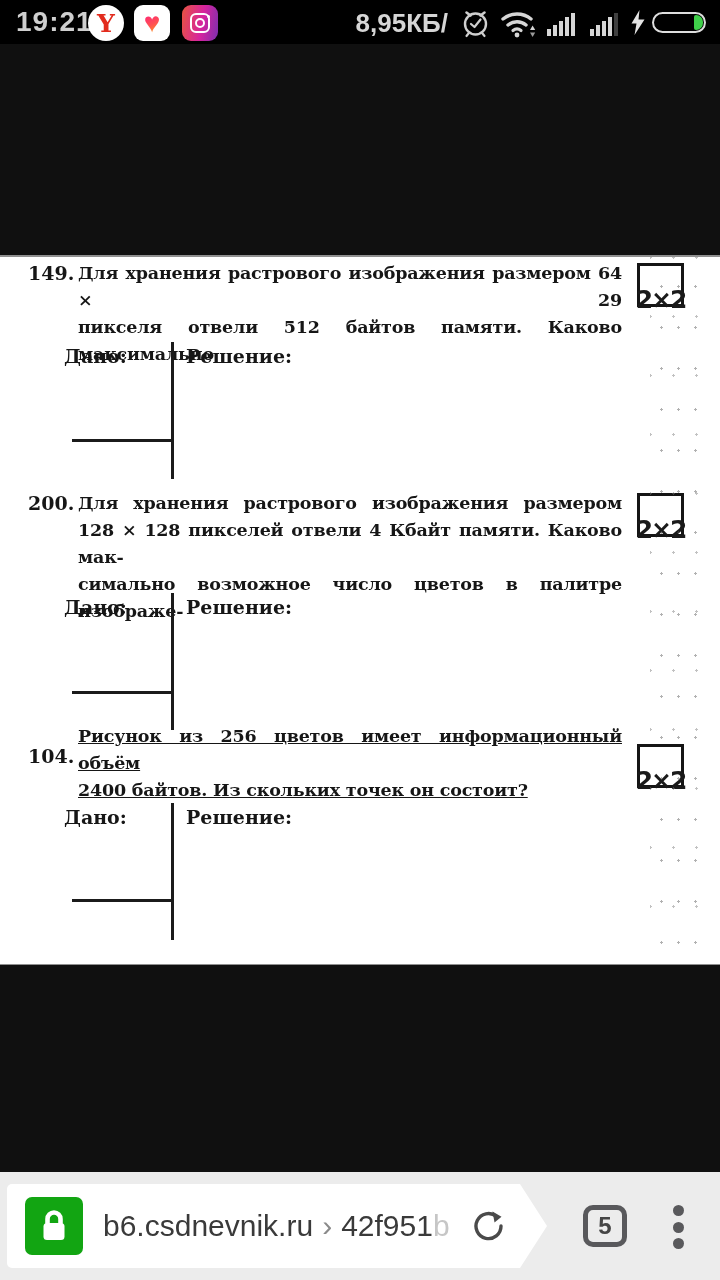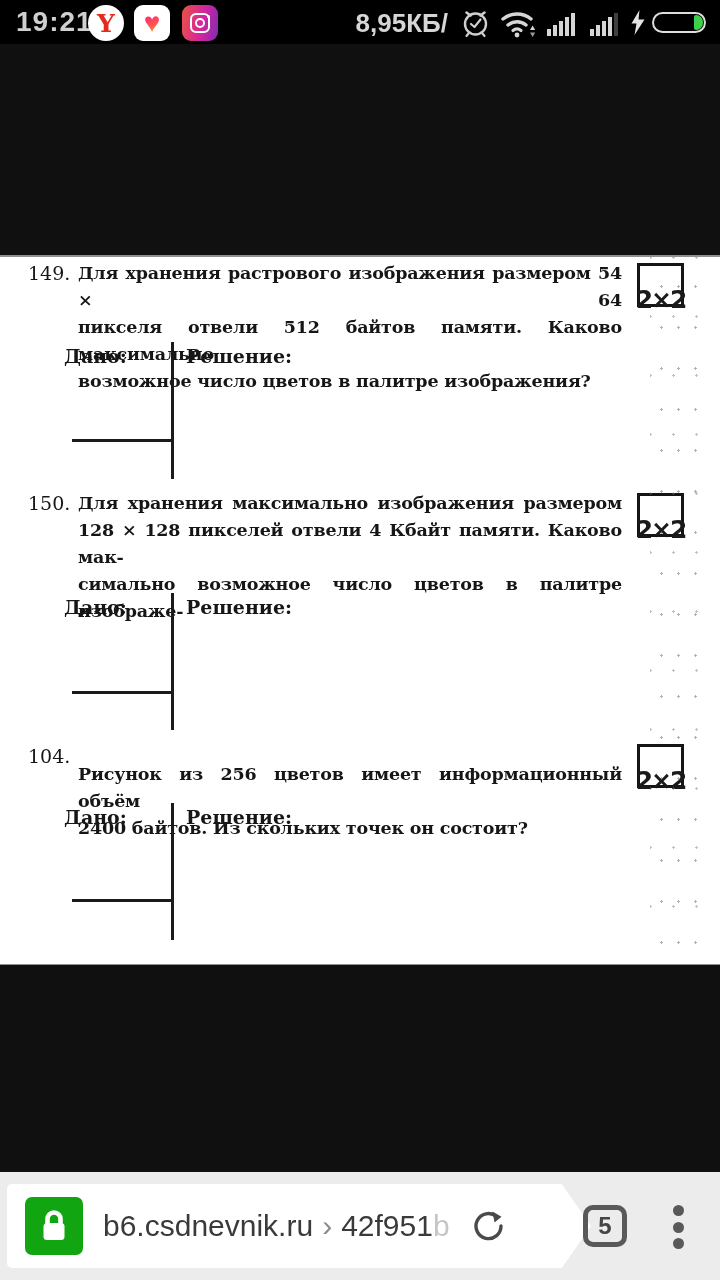--- a/index.html
+++ b/index.html
@@ -24,40 +24,40 @@
   .sigbars{position:absolute;top:13px;width:30px;height:23px;display:flex;align-items:flex-end;gap:2px;}
   .sigbars i{display:block;width:4px;background:#d6d6d6;}
   .battery{position:absolute;left:652px;top:12px;width:54px;height:21px;border:2px solid #dedede;border-radius:11px;box-sizing:border-box;}
   .battery i{position:absolute;right:1px;top:1px;width:9px;height:15px;background:#3fd04a;border-radius:2px 7px 7px 2px;}
 
   
   .viewport{position:absolute;left:0;top:44px;width:720px;height:1128px;background:#101010;}
   .page{position:absolute;left:0;top:211px;width:720px;height:707px;background:#fff;
         border-top:2px solid #8f8f8f;border-bottom:1px solid #8f8f8f;box-sizing:content-box;
         font-family:"DejaVu Serif",serif;color:#161616;}
-  .prob-num{position:absolute;left:28px;width:48px;font-weight:normal;font-size:19px;line-height:27px;}
+  .prob-num{position:absolute;left:28px;width:48px;font-weight:bold;font-size:19px;line-height:27px;}
   .prob-text{position:absolute;left:78px;width:544px;font-weight:bold;font-size:17.5px;line-height:27px;letter-spacing:-0.2px;}
   .jline{text-align:justify;text-align-last:justify;}
   .lline{text-align:left;}
   .lbl{position:absolute;font-weight:bold;font-size:19px;}
   .given-lbl{left:64px;}
   .sol-lbl{left:186px;}
   .vline{position:absolute;left:171px;width:3px;background:#1b1b1b;}
   .hline{position:absolute;left:72px;width:100px;height:3px;background:#1b1b1b;}
   .stamp{position:absolute;left:637px;width:47px;height:44px;border:3px solid #151515;background:#fff;
          display:flex;align-items:center;justify-content:center;box-sizing:border-box;}
   .stamp span{font-family:"DejaVu Sans",sans-serif;font-weight:bold;font-size:25px;letter-spacing:-2px;color:#1a1a1a;margin-top:29px;}
   .speckles{position:absolute;right:14px;top:0;width:56px;height:100%;opacity:.45;
             background-image:radial-gradient(circle,#555 1px,transparent 1.4px),radial-gradient(circle,#777 1px,transparent 1.3px);
             background-size:17px 41px,23px 59px;background-position:3px 9px,12px 30px;}
 
   
   .bottombar{position:absolute;left:0;top:1172px;width:720px;height:108px;background:#ececec;}
   .addrbar{position:absolute;left:7px;top:12px;width:540px;height:84px;background:#fff;
-           clip-path:polygon(0% 0%,95% 0%,100% 50%,95% 100%,0% 100%);border-radius:5px;padding-left:44px;}
+           clip-path:polygon(0% 0%,95% 0%,100% 50%,95% 100%,0% 100%);border-radius:5px;}
   .lockbox{position:absolute;left:18px;top:13px;width:58px;height:58px;border-radius:7px;background:#12a512;
            display:flex;align-items:center;justify-content:center;}
   .urltext{position:absolute;left:96px;top:0;height:84px;display:flex;align-items:center;
            font-size:30px;color:#3a3a3a;white-space:nowrap;}
   .urltext .sep{color:#8a8a8a;padding:0 9px;}
   .urltext .faded{color:#c6c6c6;}
   .reload{position:absolute;left:463px;top:23px;width:38px;height:38px;}
   .tabbox{position:absolute;left:583px;top:33px;width:44px;height:42px;border:5px solid #59595c;border-radius:10px;
           box-sizing:border-box;display:flex;align-items:center;justify-content:center;}
   .tabbox span{font-size:24px;font-weight:bold;color:#454545;}
@@ -125,48 +125,47 @@
     <div class="battery">
         <i></i>
       </div>
   </div>
 
   <div class="viewport">
     <div class="page">
 
       <div class="prob-num" style="top:3px;">149.</div>
       <div class="prob-text" style="top:3px;">
-        <div class="jline">Для хранения растрового изображения размером 54 × 64</div>
+        <div class="jline">Для хранения растрового изображения размером 64 × 29</div>
         <div class="jline">пикселя отвели 512 байтов памяти. Каково максимально</div>
-        <div class="lline">возможное число цветов в палитре изображения?</div>
       </div>
       <div class="lbl given-lbl" style="top:88px;">Дано:</div>
       <div class="lbl sol-lbl" style="top:88px;">Решение:</div>
       <div class="vline" style="top:85px;height:137px;"></div>
       <div class="hline" style="top:182px;"></div>
       <div class="stamp" style="top:6px;">
         <span>2×2</span>
       </div>
 
-      <div class="prob-num" style="top:233px;">150.</div>
+      <div class="prob-num" style="top:233px;">200.</div>
       <div class="prob-text" style="top:233px;">
-        <div class="jline">Для хранения максимально изображения размером</div>
+        <div class="jline">Для хранения растрового изображения размером</div>
         <div class="jline">128 × 128 пикселей отвели 4 Кбайт памяти. Каково мак-</div>
         <div class="jline">симально возможное число цветов в палитре изображе-</div>
       </div>
       <div class="lbl given-lbl" style="top:339px;">Дано:</div>
       <div class="lbl sol-lbl" style="top:339px;">Решение:</div>
       <div class="vline" style="top:336px;height:137px;"></div>
       <div class="hline" style="top:434px;"></div>
       <div class="stamp" style="top:236px;">
         <span>2×2</span>
       </div>
 
       <div class="prob-num" style="top:486px;">104.</div>
-      <div class="prob-text" style="top:504px;">
+      <div class="prob-text" style="top:466px;text-decoration:underline;">
         <div class="jline">Рисунок из 256 цветов имеет информационный объём</div>
         <div class="lline">2400 байтов. Из скольких точек он состоит?</div>
       </div>
       <div class="lbl given-lbl" style="top:549px;">Дано:</div>
       <div class="lbl sol-lbl" style="top:549px;">Решение:</div>
       <div class="vline" style="top:546px;height:137px;"></div>
       <div class="hline" style="top:642px;"></div>
       <div class="stamp" style="top:487px;">
         <span>2×2</span>
       </div>

